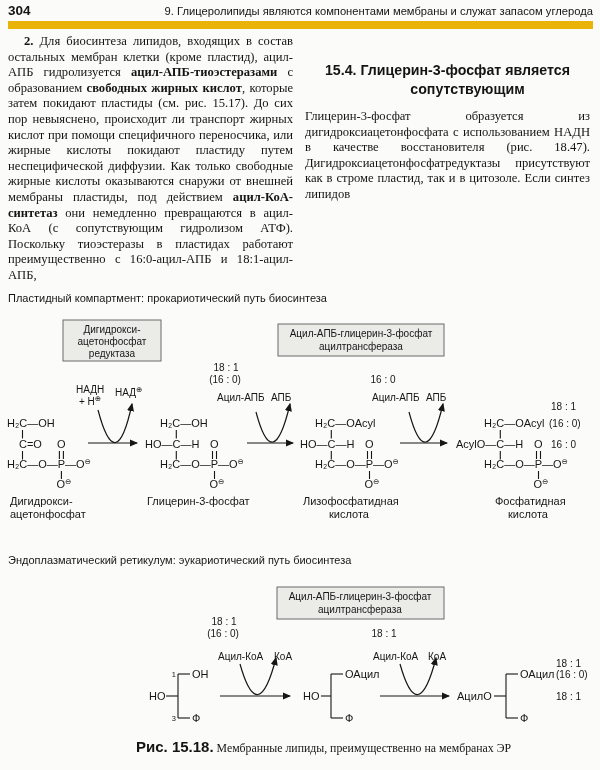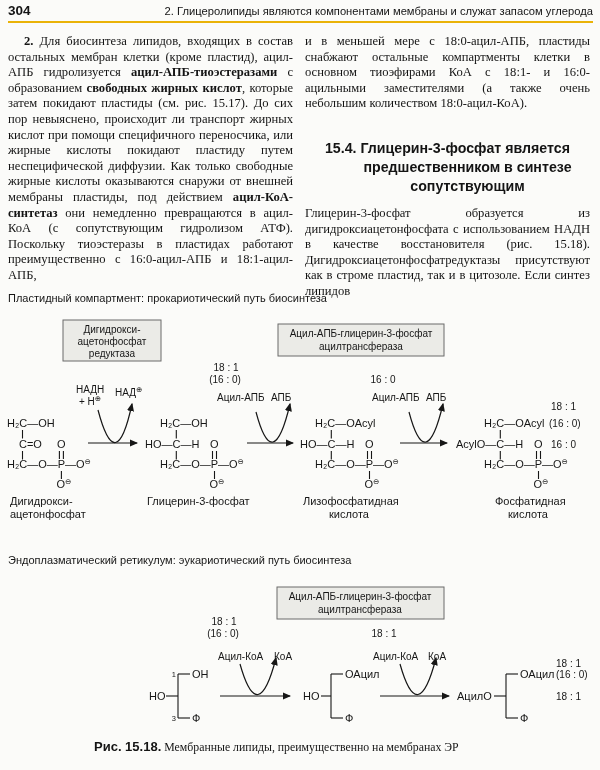--- a/index.html
+++ b/index.html
@@ -1,20 +1,20 @@
 <!DOCTYPE html>
 <html><head>
 <meta charset="utf-8">
 <style>
   html,body{margin:0;padding:0;background:#e8e8e8;}
   .page{position:relative;width:600px;height:770px;background:#fbfbf9;color:#141414;
         font-family:"Liberation Serif",serif;overflow:hidden;}
   
   .header{position:absolute;top:3px;left:8px;right:7px;display:flex;align-items:baseline;
-          border-bottom:2px solid #eab308;padding-bottom:3px;}
+          border-bottom:8px solid #eab308;padding-bottom:3px;}
   .pagenum{font-family:"Liberation Sans",sans-serif;font-weight:bold;font-size:13.5px;}
   .runtitle{margin-left:auto;font-family:"Liberation Sans",sans-serif;font-size:11.2px;}
   
   .cols{position:absolute;top:34px;left:8px;width:585px;display:flex;gap:12px;}
   .col{width:285px;font-size:12.6px;line-height:15.6px;text-align:justify;}
   .col p{margin:0;}
   .p-indent{text-indent:16px;}
   .h154{font-family:"Liberation Sans",sans-serif;font-weight:bold;font-size:14.2px;
         line-height:19px;margin:27px 0 10px 0;text-align:center;}
   .h154 .hang{padding-left:40px;}
@@ -27,44 +27,42 @@
   .rt{font-size:10px;}
   .rtm{font-size:10px;text-anchor:middle;}
   .f{font-size:11px;}
   .name{font-size:11px;}
   .sup{font-size:7.5px;}
   .num{font-size:7.5px;text-anchor:end;}
   .bond{stroke:#161616;stroke-width:1.1;}
   .arrow{stroke:#161616;stroke-width:1.2;fill:none;}
   
   .caption{position:absolute;top:740px;left:94px;font-size:11.8px;line-height:13.5px;}
-  .caption b{font-family:"Liberation Sans",sans-serif;font-size:13px;}
+  .caption b{font-family:"Liberation Sans",sans-serif;font-size:15px;margin-left:42px;}
 </style>
 </head>
 <body>
 
 <div class="page">
 
   <div class="header">
     <span class="pagenum">304</span>
-    <span class="runtitle">2. Глицеролипиды являются компонентами мембраны и служат запасом углерода</span>
+    <span class="runtitle">9. Глицеролипиды являются компонентами мембраны и служат запасом углерода</span>
   </div>
 
   <div class="cols">
     <div class="col">
       <p class="p-indent"><b>2.</b><span> Для биосинтеза липидов, входящих в состав остальных мембран клетки (кроме пластид), ацил-АПБ гидролизуется </span><b>ацил-АПБ-тиоэстеразами</b><span> с образованием </span><b>свободных жирных кислот</b><span>, которые затем покидают пластиды (см. рис. 15.17). До сих пор невыяснено, происходит ли транспорт жирных кислот при помощи специфичного переносчика, или жирные кислоты покидают пластиду путем неспецифической диффузии. Как только свободные жирные кислоты оказываются снаружи от внешней мембраны пластиды, под действием </span><b>ацил-КоА-синтетаз</b><span> они немедленно превращаются в ацил-КоА (с сопутствующим гидролизом АТФ). Поскольку тиоэстеразы в пластидах работают преимущественно с 16:0-ацил-АПБ и 18:1-ацил-АПБ,</span></p>
     </div>
     <div class="col">
-      <p>и в меньшей мере с 18:0-ацил-АПБ, пластиды снабжают остальные компартменты клетки в основном тиоэфирами КоА с 18:1- и 16:0-ацильными заместителями (а также очень небольшим количеством 18:0-ацил-КоА).</p>
       <div class="h154">
         <div>15.4. Глицерин-3-фосфат является</div>
-        <div class="hang">предшественником в синтезе</div>
         <div class="hang">сопутствующим</div>
       </div>
-      <p>Глицерин-3-фосфат образуется из дигидроксиацетонфосфата с использованием НАДН в качестве восстановителя (рис. 15.18). Дигидроксиацетонфосфатредуктазы присутствуют как в строме пластид, так и в цитозоле. Если синтез липидов</p>
+      <p>Глицерин-3-фосфат образуется из дигидроксиацетонфосфата с использованием НАДН в качестве восстановителя (рис. 18.47). Дигидроксиацетонфосфатредуктазы присутствуют как в строме пластид, так и в цитозоле. Если синтез липидов</p>
     </div>
   </div>
 
   <svg class="fig-svg" style="top:290px" width="600" height="258" viewBox="0 0 600 258">
     <defs>
       <marker id="ah1" markerWidth="7" markerHeight="6" refX="6" refY="3" orient="auto">
         <path d="M0,0 L7,3 L0,6 Z" fill="#161616"></path>
       </marker>
     </defs>
 

